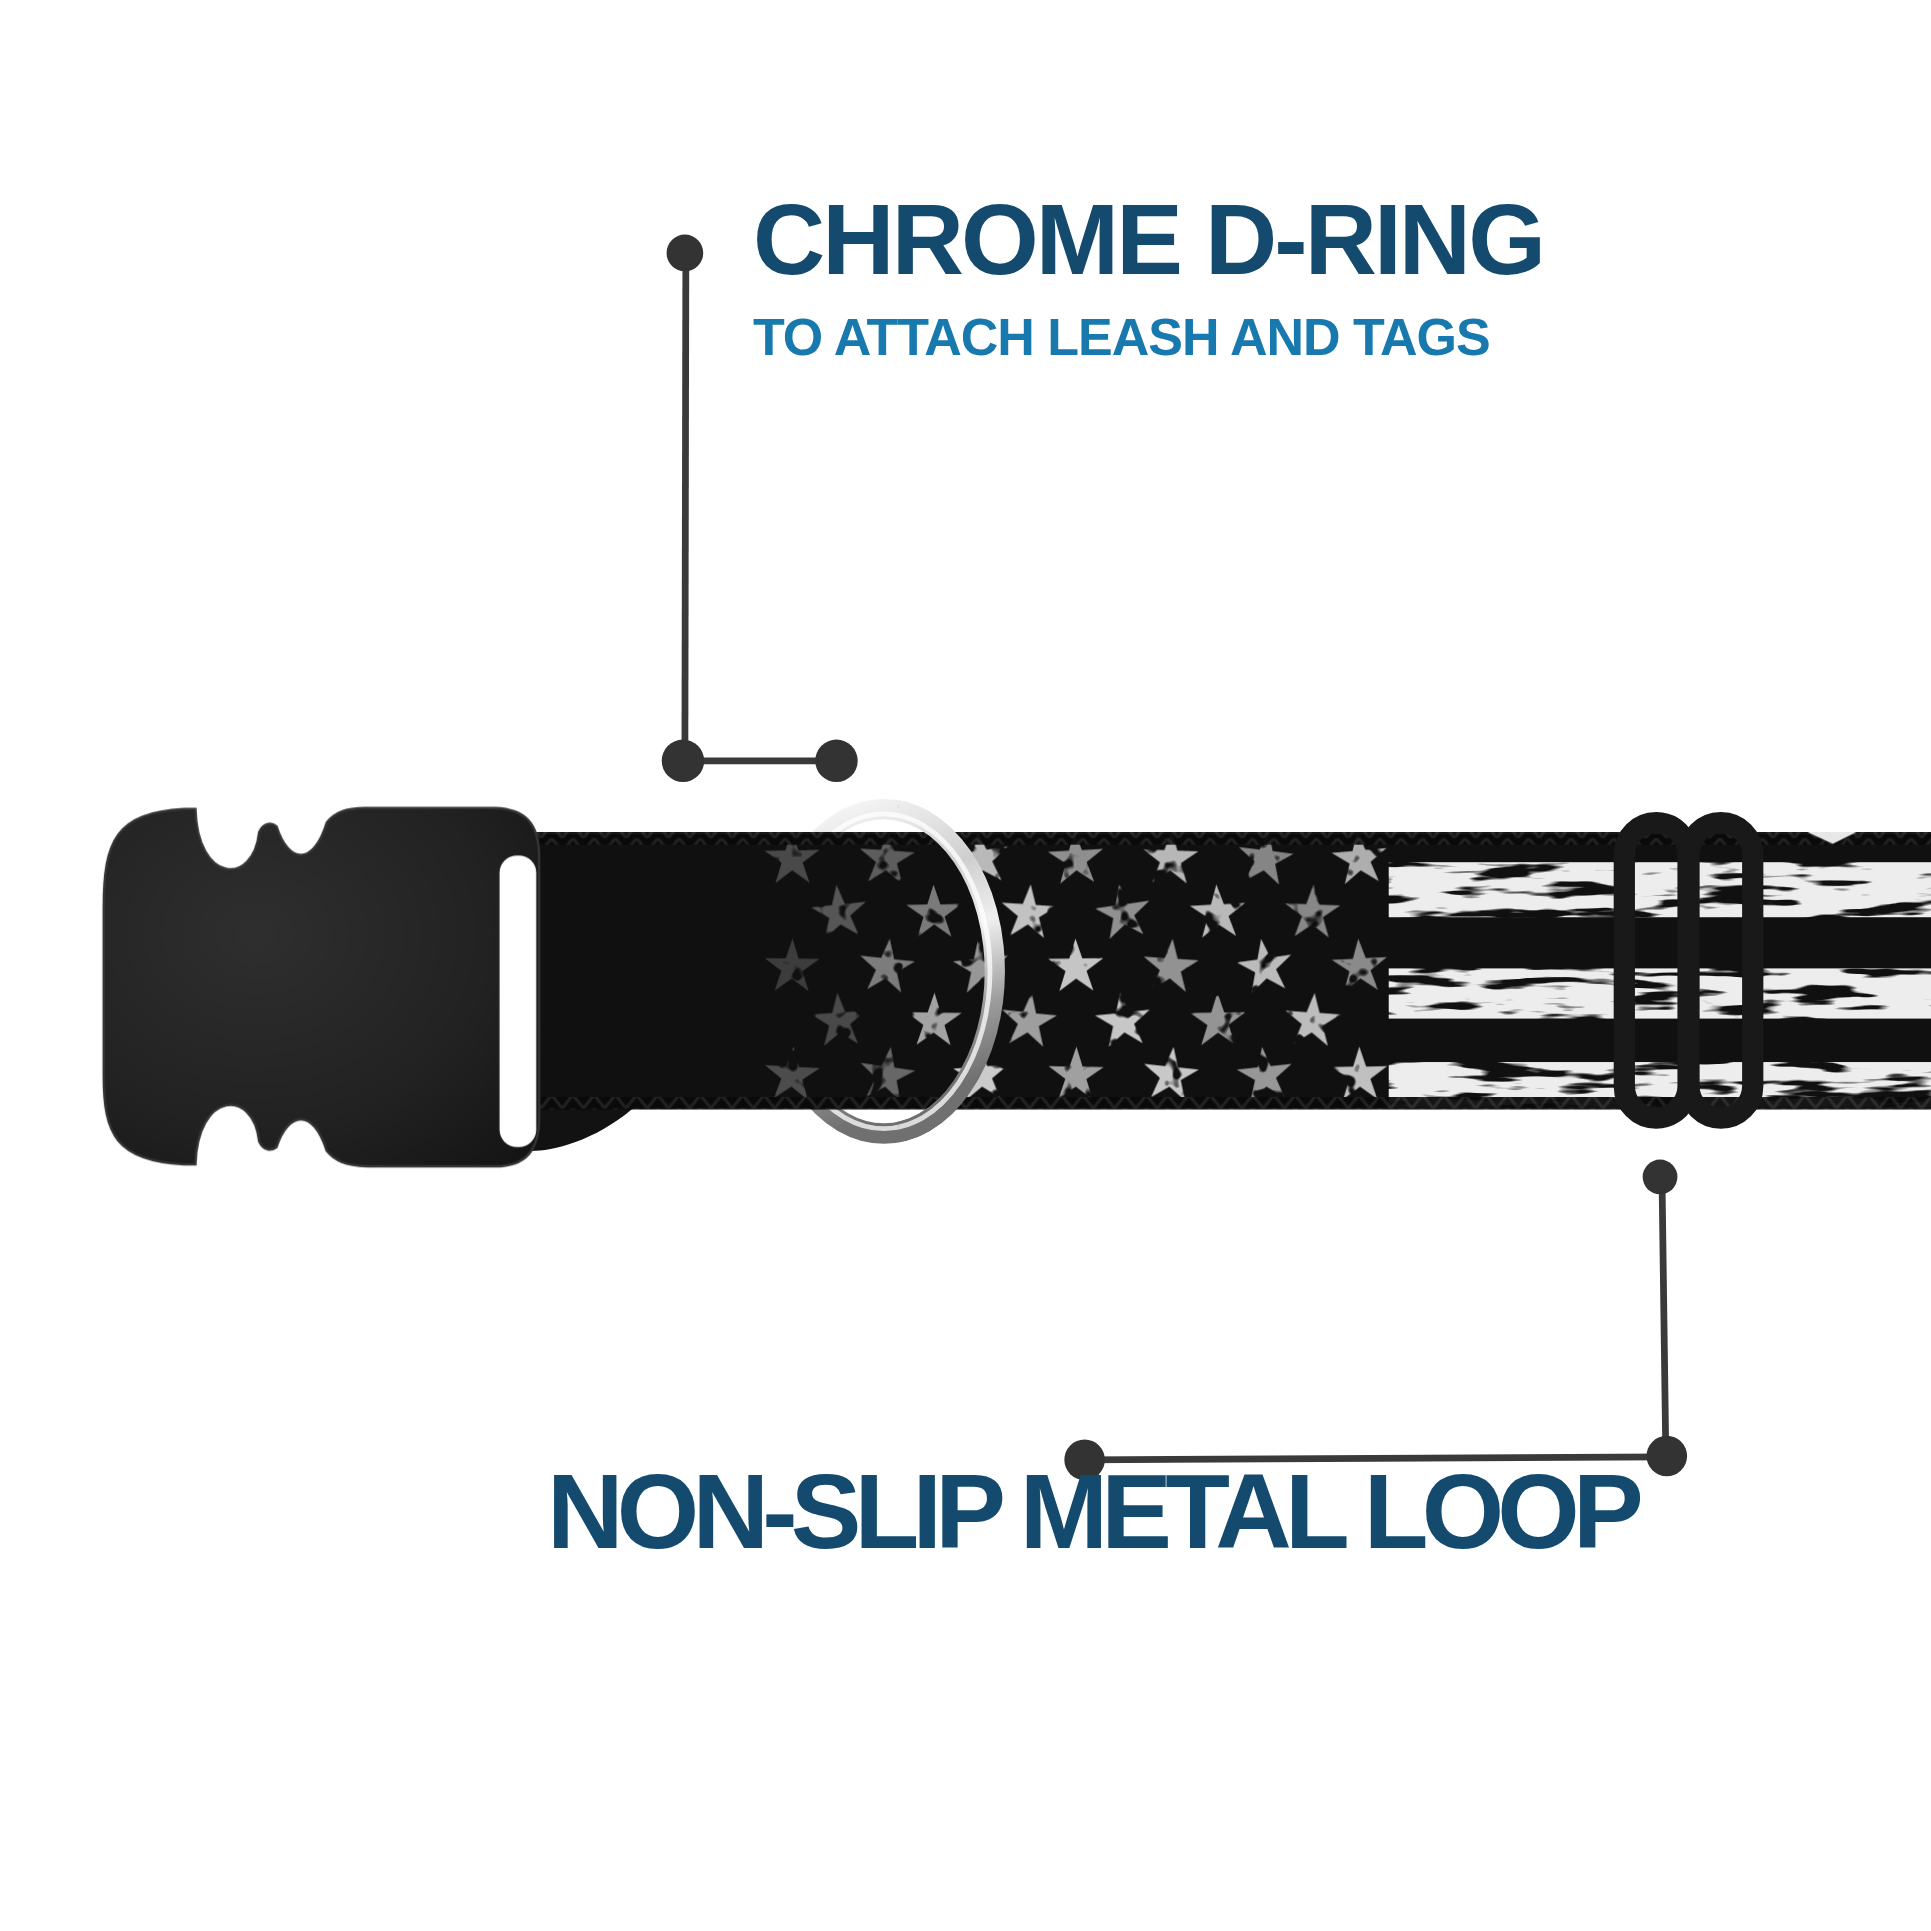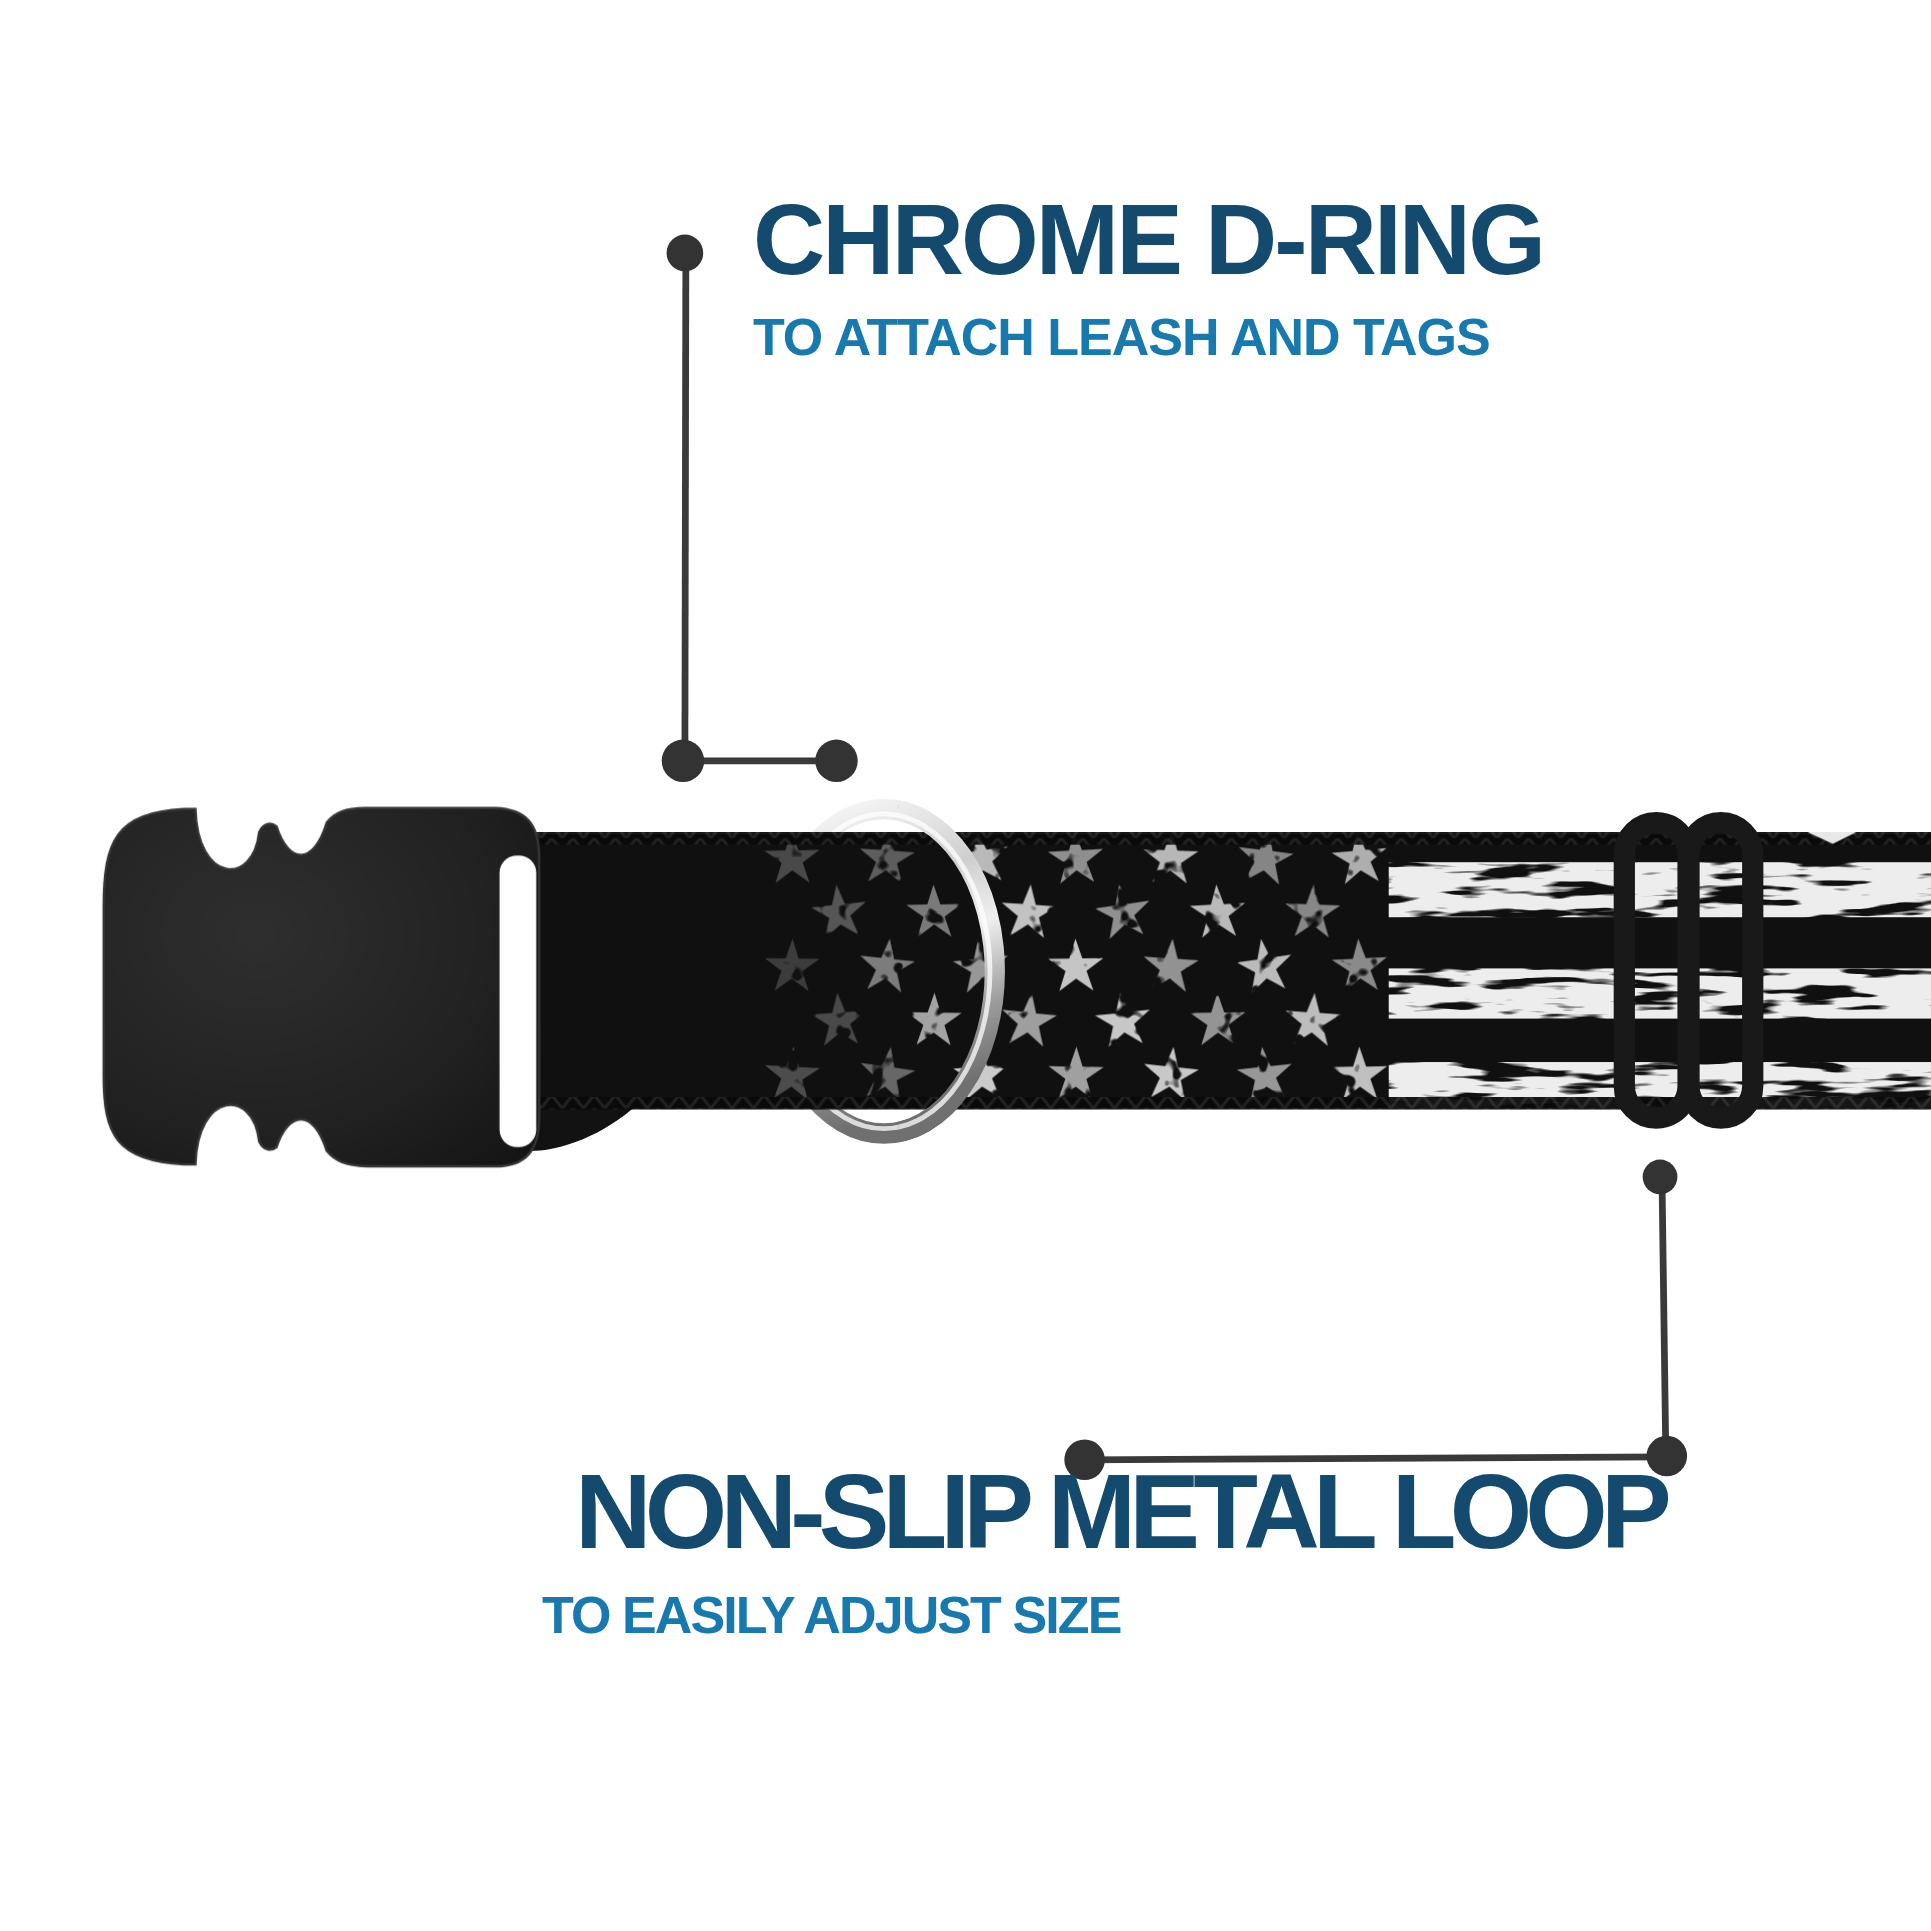--- a/index.html
+++ b/index.html
@@ -6,21 +6,21 @@
   body{width:1931px;height:1931px;position:relative;overflow:hidden;
        font-family:"Liberation Sans","DejaVu Sans",sans-serif;}
   .stage{position:absolute;left:10px;top:0;width:1931px;height:1828px;}
   svg.collar{position:absolute;left:0;top:0;}
   .callout-title{position:absolute;font-weight:700;color:#134a6e;
        line-height:1;white-space:nowrap;}
   .callout-sub{position:absolute;font-weight:700;color:#1779ad;
        line-height:1;white-space:nowrap;}
   #top-title{left:743px;top:189px;font-size:100px;letter-spacing:-2.9px;}
   #top-sub{left:743px;top:311px;font-size:52px;letter-spacing:-1px;}
-  #bot-title{left:537px;top:1458px;font-size:106px;letter-spacing:-6.8px;margin-left:28px;}
+  #bot-title{left:537px;top:1458px;font-size:106px;letter-spacing:-6.8px;}
   #bot-sub{left:532px;top:1589px;font-size:52px;letter-spacing:-1.9px;}
 </style>
 </head>
 <body>
 
 <div class="stage">
 
   <svg class="collar" width="1931" height="1931" viewBox="0 0 2000 2000">
     <defs>
       <linearGradient id="chromeG" x1="0" y1="0" x2="0.25" y2="1">
@@ -160,15 +160,14 @@
       <line x1="1716" y1="1509" x2="1113" y2="1512" stroke-width="7"></line>
       <circle cx="1709" cy="1219" r="18" stroke="none"></circle>
       <circle cx="1716" cy="1508" r="21" stroke="none"></circle>
       <circle cx="1113" cy="1512" r="21" stroke="none"></circle>
     </g>
   </svg>
 
   <div id="top-title" class="callout-title">CHROME D-RING</div>
   <div id="top-sub" class="callout-sub">TO ATTACH LEASH AND TAGS</div>
   <div id="bot-title" class="callout-title">NON-SLIP METAL LOOP</div>
-  <div id="bot-sub" class="callout-sub">TO EASILY ADJUST SIZE</div>
 </div>
 
 
 </body></html>

